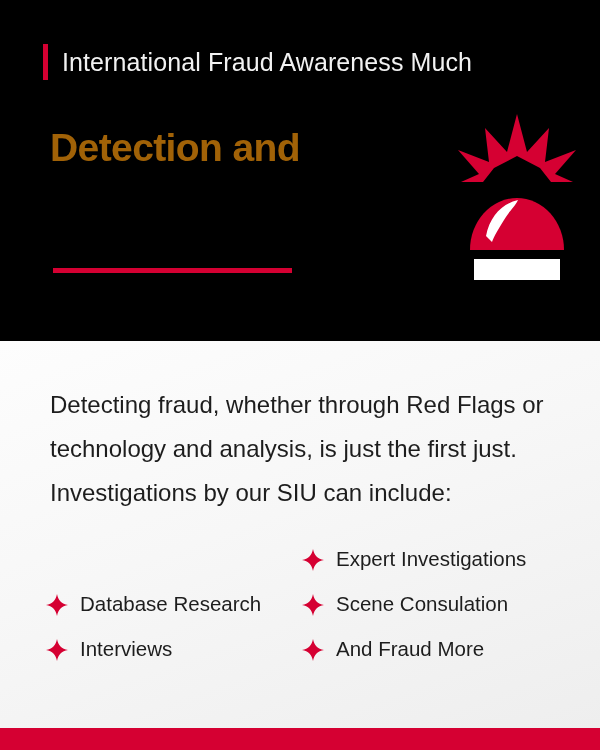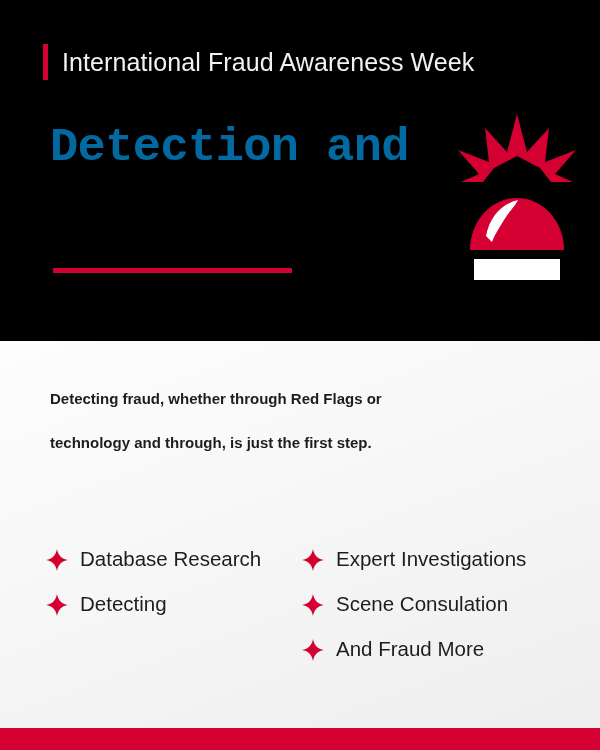--- a/index.html
+++ b/index.html
@@ -52,26 +52,25 @@
     letter-spacing: 0.1px;
     line-height: 1;
     white-space: nowrap;
   }
 
   .title {
     position: absolute;
     left: 50px;
     top: 112px;
     width: 420px;
-    color: #0369a1;
-    font-size: 47px;
+    color: #a16207;
+    font-size: 39px;
     font-weight: 700;
     line-height: 72px;
     letter-spacing: -0.6px;
-    font-family: Liberation Mono, monospace;
   }
   .title-line {
     display: block;
     white-space: nowrap;
   }
 
   .title-rule {
     position: absolute;
     left: 53px;
     top: 268px;
@@ -96,41 +95,41 @@
     left: 0;
     top: 341px;
     width: 600px;
     height: 387px;
     background: linear-gradient(160deg, #fdfdfd 0%, #f7f7f7 45%, #eeeeee 100%);
   }
 
   .paragraph {
     position: absolute;
     left: 50px;
-    top: 36px;
+    top: 42px;
     width: 500px;
     color: #1d1d1d;
-    font-size: 15px;
-    font-weight: 700;
+    font-size: 24px;
+    font-weight: 400;
     line-height: 44px;
   }
   .paragraph span { display: block; white-space: nowrap; }
 
   .bullets {
     position: absolute;
     left: 46px;
     top: 196px;
     width: 520px;
     display: flex;
   }
   .bullet-col {
     display: flex;
     flex-direction: column;
   }
-  .bullet-col.left  { width: 256px; }
+  .bullet-col.left  { width: 256px; justify-content: flex-end; }
   .bullet-col.right { width: 250px; }
 
   .bullet-item {
     display: flex;
     align-items: center;
     height: 45px;
   }
   .bullet-star {
     flex: 0 0 auto;
     width: 22px;
@@ -159,21 +158,21 @@
 </style>
 </head>
 <body>
 
 <div class="card">
 
   <div class="header">
 
     <div class="eyebrow-row">
       <div class="eyebrow-bar"></div>
-      <div class="eyebrow-text">International Fraud Awareness Week</div>
+      <div class="eyebrow-text">International Fraud Awareness Much</div>
     </div>
 
     <div class="title">
       <span class="title-line">Detection and</span>
     </div>
 
     <div class="title-rule"></div>
 
     <div class="siren">
       <svg viewBox="0 0 130 170" xmlns="http://www.w3.org/2000/svg">
@@ -186,41 +185,42 @@
 
         <rect x="22" y="147" width="86" height="21" fill="#ffffff"></rect>
       </svg>
     </div>
   </div>
 
   <div class="body">
 
     <div class="paragraph">
       <span>Detecting fraud, whether through Red Flags or</span>
-      <span>technology and through, is just the first step.</span>
+      <span>technology and analysis, is just the first just.</span>
+      <span>Investigations by our SIU can include:</span>
     </div>
 
     <div class="bullets">
 
       <div class="bullet-col left">
         <div class="bullet-item">
           <span class="bullet-star">
             <svg viewBox="0 0 22 22" xmlns="http://www.w3.org/2000/svg">
               <path d="M11 0 C12.2 6.4 15.6 9.8 22 11 C15.6 12.2 12.2 15.6 11 22 C9.8 15.6 6.4 12.2 0 11 C6.4 9.8 9.8 6.4 11 0 Z" fill="#D50032"></path>
             </svg>
           </span>
           <span class="bullet-label">Database Research</span>
         </div>
         <div class="bullet-item">
           <span class="bullet-star">
             <svg viewBox="0 0 22 22" xmlns="http://www.w3.org/2000/svg">
               <path d="M11 0 C12.2 6.4 15.6 9.8 22 11 C15.6 12.2 12.2 15.6 11 22 C9.8 15.6 6.4 12.2 0 11 C6.4 9.8 9.8 6.4 11 0 Z" fill="#D50032"></path>
             </svg>
           </span>
-          <span class="bullet-label">Detecting</span>
+          <span class="bullet-label">Interviews</span>
         </div>
       </div>
 
       <div class="bullet-col right">
         <div class="bullet-item">
           <span class="bullet-star">
             <svg viewBox="0 0 22 22" xmlns="http://www.w3.org/2000/svg">
               <path d="M11 0 C12.2 6.4 15.6 9.8 22 11 C15.6 12.2 12.2 15.6 11 22 C9.8 15.6 6.4 12.2 0 11 C6.4 9.8 9.8 6.4 11 0 Z" fill="#D50032"></path>
             </svg>
           </span>

